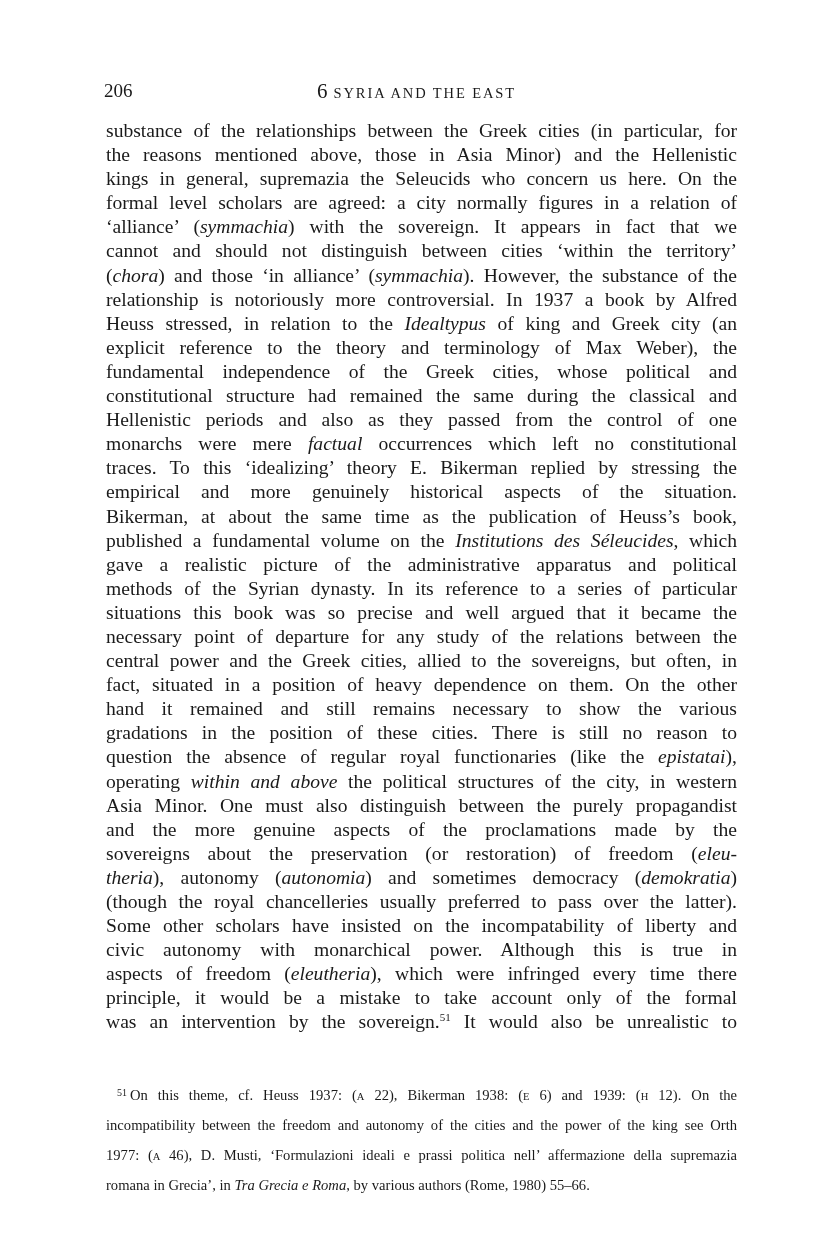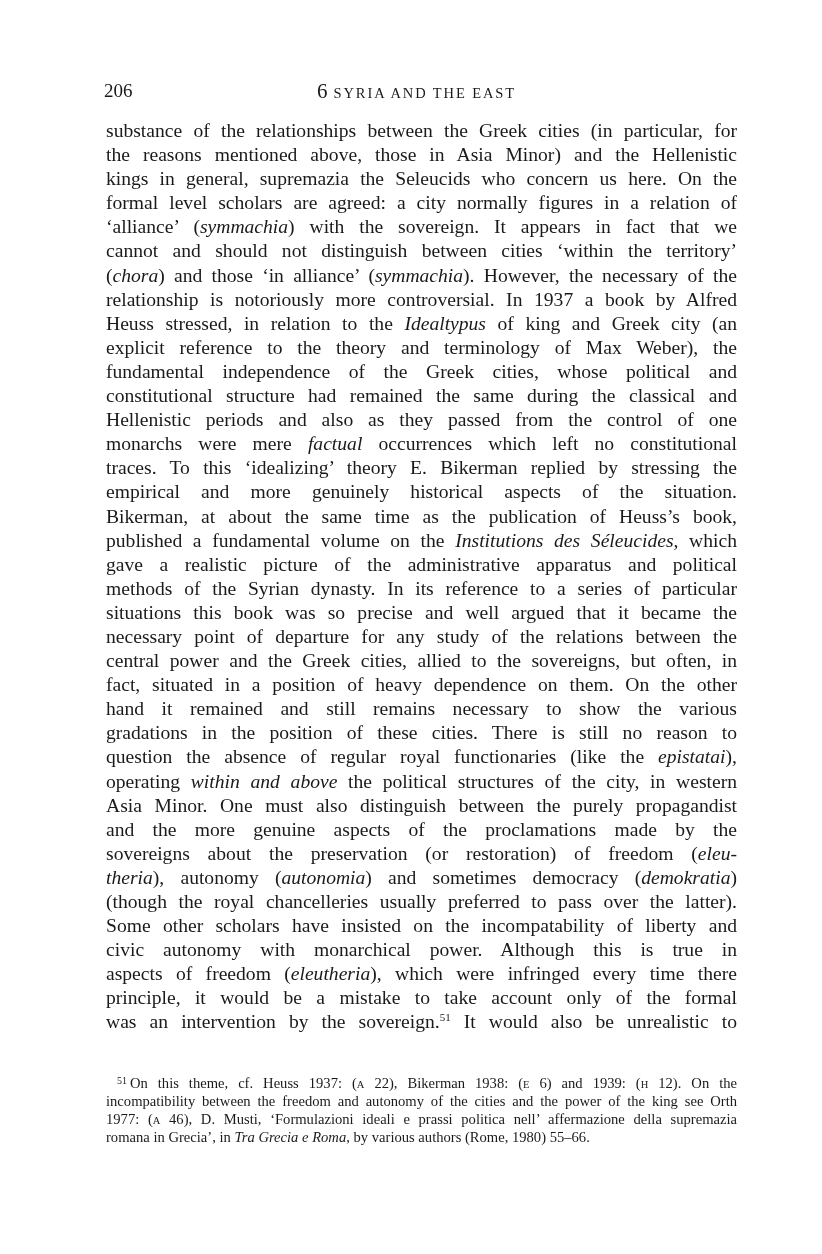--- a/index.html
+++ b/index.html
@@ -80,20 +80,21 @@
   .footnotes {
     position: absolute;
     left: 98px;
     top: 1074px;
     width: 631px;
     font-size: 14.6px;
     line-height: 18.1px;
   }
   .footnotes .line {
     height: 18.1px;
+    margin-top: 12px;
   }
   .footnotes .line.indent {
     padding-left: 11px;
   }
   .footnotes .line.short {
     text-align: left;
     text-align-last: left;
   }
   .fnmark {
     font-size: 10px;
@@ -116,21 +117,21 @@
     <span class="chapter-title"><span class="num">6</span><span class="sc">Syria and the East</span></span>
   </div>
 
   <div class="body-text" id="body-text">
       <span class="line"><span>substance of the relationships between the Greek cities (in particular, for</span></span>
       <span class="line"><span>the reasons mentioned above, those in Asia Minor) and the Hellenistic</span></span>
       <span class="line"><span>kings in general, supremazia the Seleucids who concern us here. On the</span></span>
       <span class="line"><span>formal level scholars are agreed: a city normally figures in a relation of</span></span>
       <span class="line"><span>‘alliance’ (</span><em>symmachia</em><span>) with the sovereign. It appears in fact that we</span></span>
       <span class="line"><span>cannot and should not distinguish between cities ‘within the territory’</span></span>
-      <span class="line"><span>(</span><em>chora</em><span>) and those ‘in alliance’ (</span><em>symmachia</em><span>). However, the necessary of the</span></span>
+      <span class="line"><span>(</span><em>chora</em><span>) and those ‘in alliance’ (</span><em>symmachia</em><span>). However, the substance of the</span></span>
       <span class="line"><span>relationship is notoriously more controversial. In 1937 a book by Alfred</span></span>
       <span class="line"><span>Heuss stressed, in relation to the </span><em>Idealtypus</em><span> of king and Greek city (an</span></span>
       <span class="line"><span>explicit reference to the theory and terminology of Max Weber), the</span></span>
       <span class="line"><span>fundamental independence of the Greek cities, whose political and</span></span>
       <span class="line"><span>constitutional structure had remained the same during the classical and</span></span>
       <span class="line"><span>Hellenistic periods and also as they passed from the control of one</span></span>
       <span class="line"><span>monarchs were mere </span><em>factual</em><span> occurrences which left no constitutional</span></span>
       <span class="line"><span>traces. To this ‘idealizing’ theory E. Bikerman replied by stressing the</span></span>
       <span class="line"><span>empirical and more genuinely historical aspects of the situation.</span></span>
       <span class="line"><span>Bikerman, at about the same time as the publication of Heuss’s book,</span></span>

